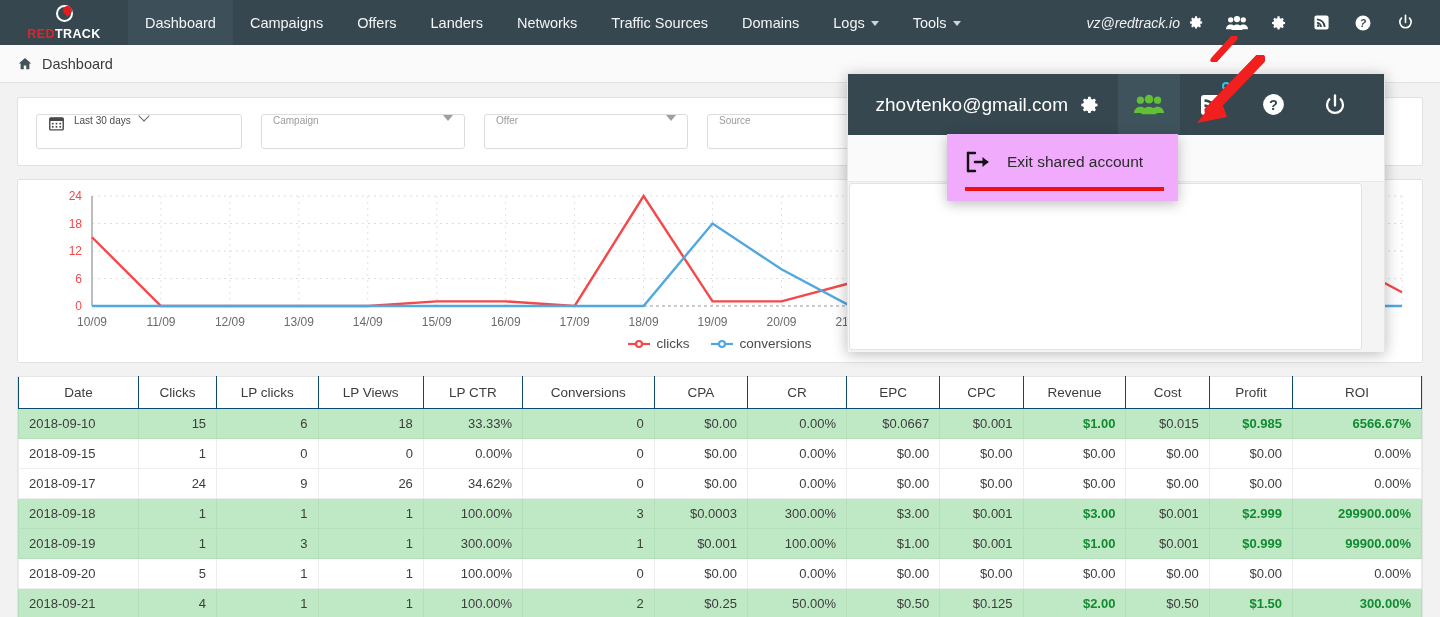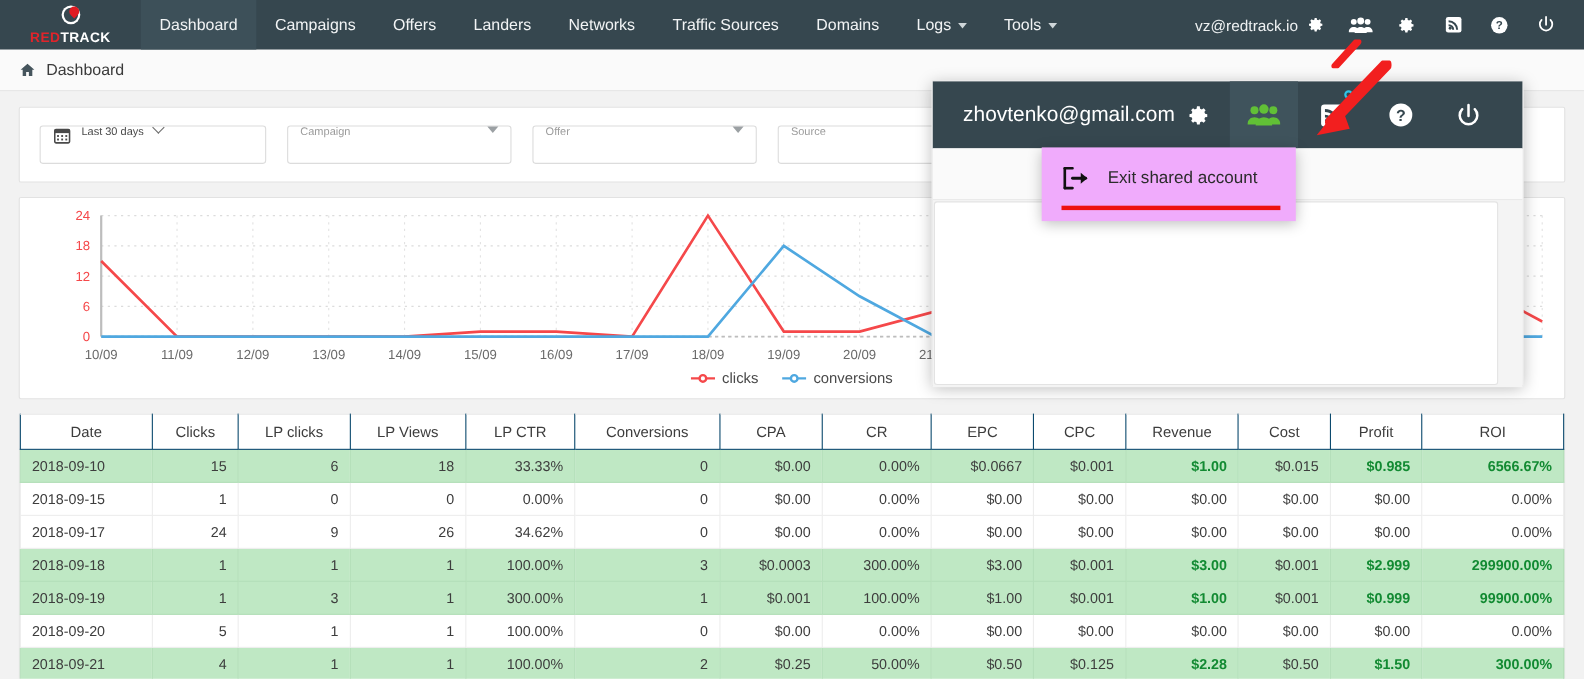--- a/index.html
+++ b/index.html
@@ -78,20 +78,21 @@
     display: inline-block;
     position: relative; top: 1px;
   }
 
   .nav-right {
     margin-left: auto;
     display: flex;
     align-items: center;
     gap: 0px;
     padding-right: 14px;
+    font-style: italic;
   }
   .nav-user {
     color: #eef1f2;
     font-size: 14px;
     display: flex;
     align-items: center;
     gap: 9px;
     padding: 0 12px;
     cursor: pointer;
     white-space: nowrap;
@@ -632,21 +633,21 @@
             <td class="date">2018-09-21</td>
             <td>4</td>
             <td>1</td>
             <td>1</td>
             <td>100.00%</td>
             <td>2</td>
             <td>$0.25</td>
             <td>50.00%</td>
             <td>$0.50</td>
             <td>$0.125</td>
-            <td class=" money-pos">$2.28</td>
+            <td class=" money-pos">$2.00</td>
             <td>$0.50</td>
             <td class=" money-pos">$1.50</td>
             <td class=" money-pos">300.00%</td>
           </tr>
         </tbody>
     </table>
   </div>
 </div>
 
 <div class="overlay-panel">

